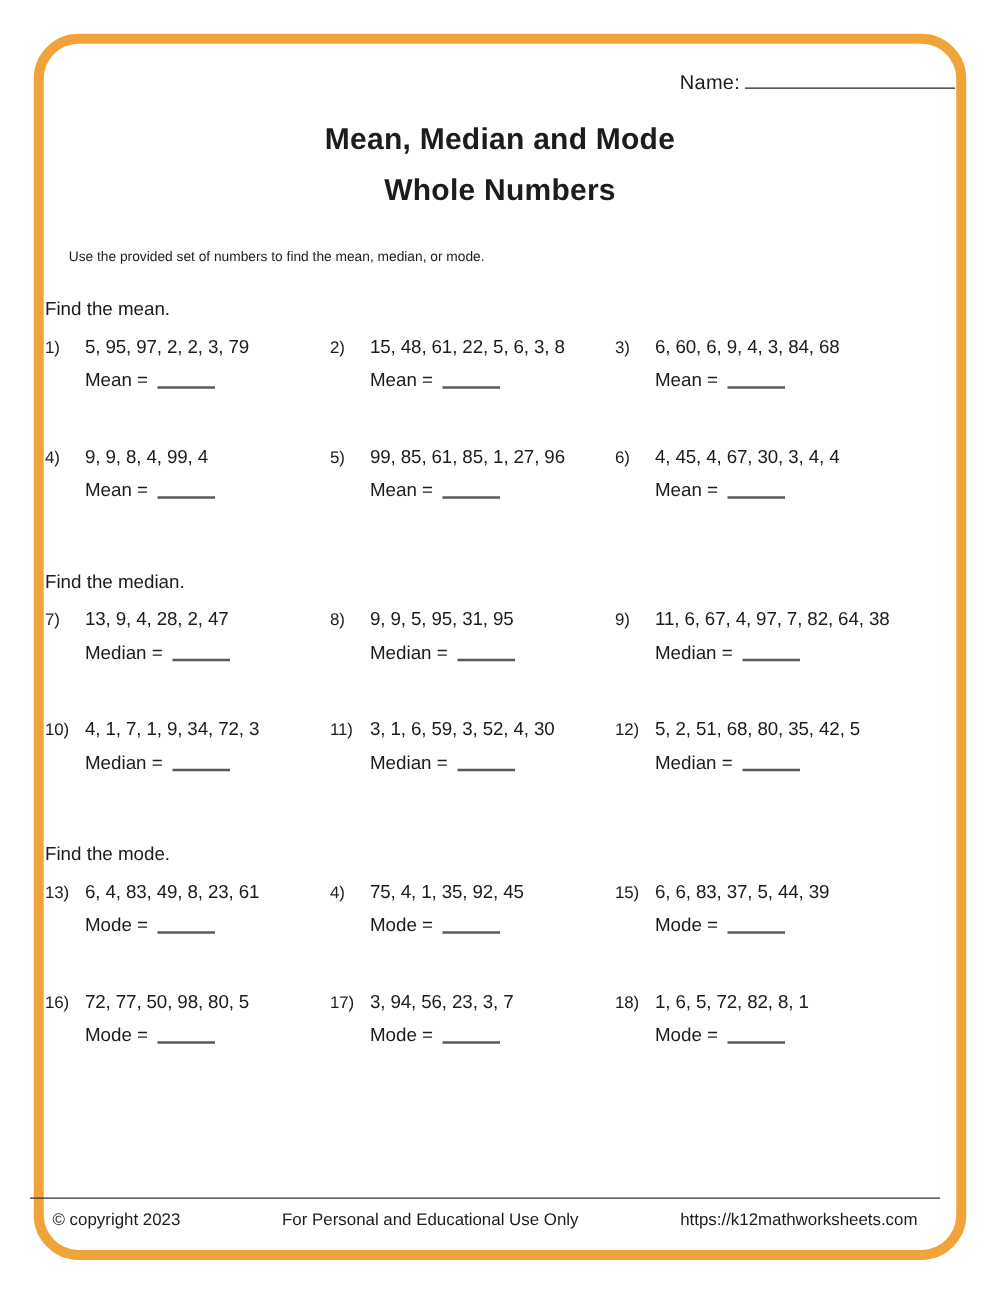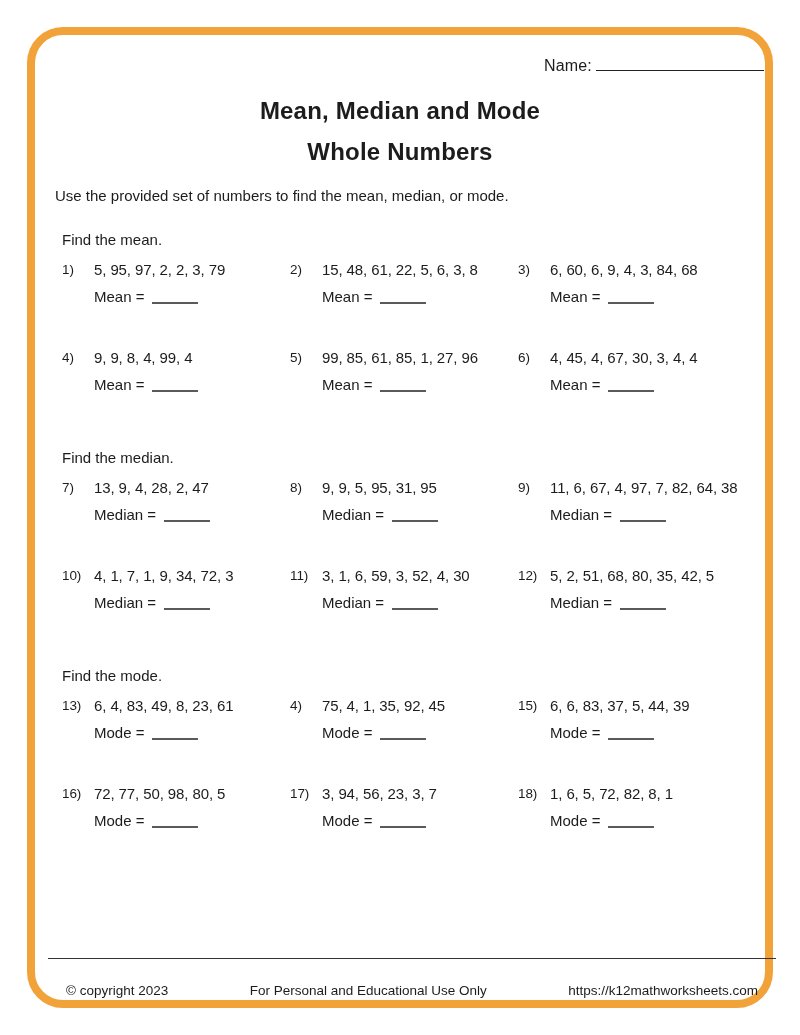--- a/index.html
+++ b/index.html
@@ -39,25 +39,25 @@
   }
   .title {
     text-align: center;
     font-weight: bold;
     font-size: 24px;
     line-height: 41px;
     margin-top: 15px;
     letter-spacing: 0.2px;
   }
   .instruction {
-    margin-top: 15px;
+    margin-top: 27px;
     margin-left: 19px;
-    font-size: 15px;
-  }
-  .sections { margin-left: 26px; }
+    font-size: 11px;
+  }
+  .sections { }
   .section { margin-top: 27px; }
   .section + .section { margin-top: 56px; }
   .section-heading {
     font-size: 15px;
     margin-bottom: 13px;
   }
   .pgrid {
     display: grid;
     grid-template-columns: 228px 228px 246px;
     row-gap: 44px;
@@ -73,35 +73,35 @@
     min-width: 22px;
     font-size: 13.5px;
     flex-shrink: 0;
     padding-top: 1px;
   }
   .p-ans {
     margin-left: 32px;
     margin-top: 10px;
     font-size: 15px;
     display: flex;
-    align-items: center;
+    align-items: flex-start;
     gap: 8px;
   }
   .p-blank {
     display: inline-block;
     width: 46px;
     border-bottom: 2px solid #5a5a5a;
     height: 13px;
   }
   .footer {
     position: absolute;
-    left: 48px; top: 958px;
+    left: 24px; top: 958px;
     width: 728px;
     border-top: 1.6px solid #333;
-    padding-top: 24px;
+    padding-top: 9px;
     box-sizing: border-box;
     display: flex;
     justify-content: space-between;
     font-size: 13.5px;
   }
   .footer > div { padding: 0 18px; }
 </style>
 </head>
 <body>
 

